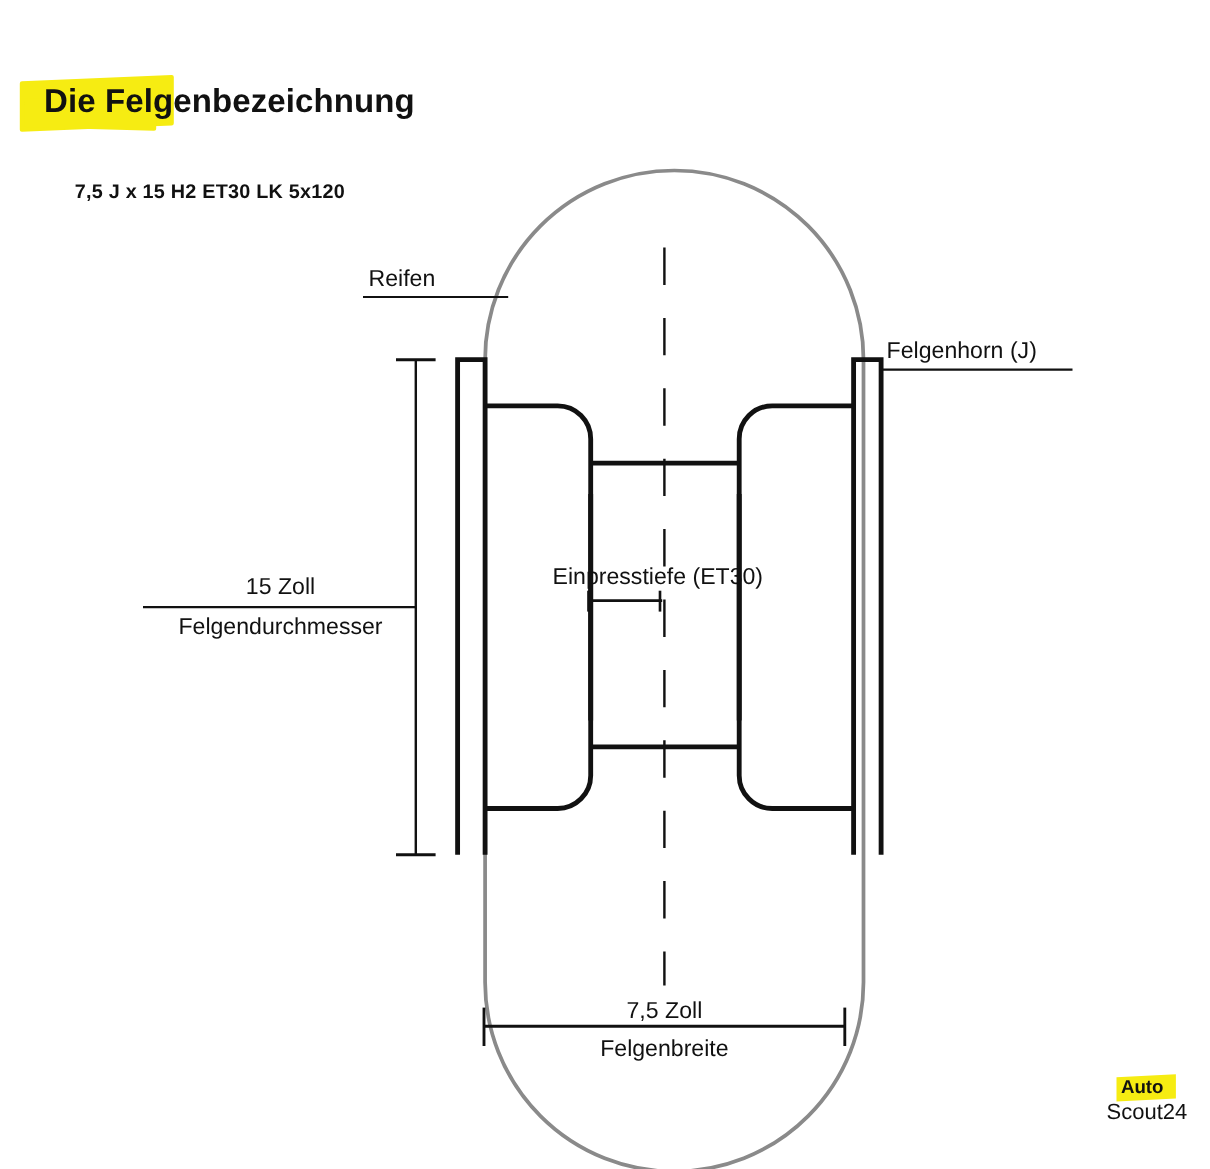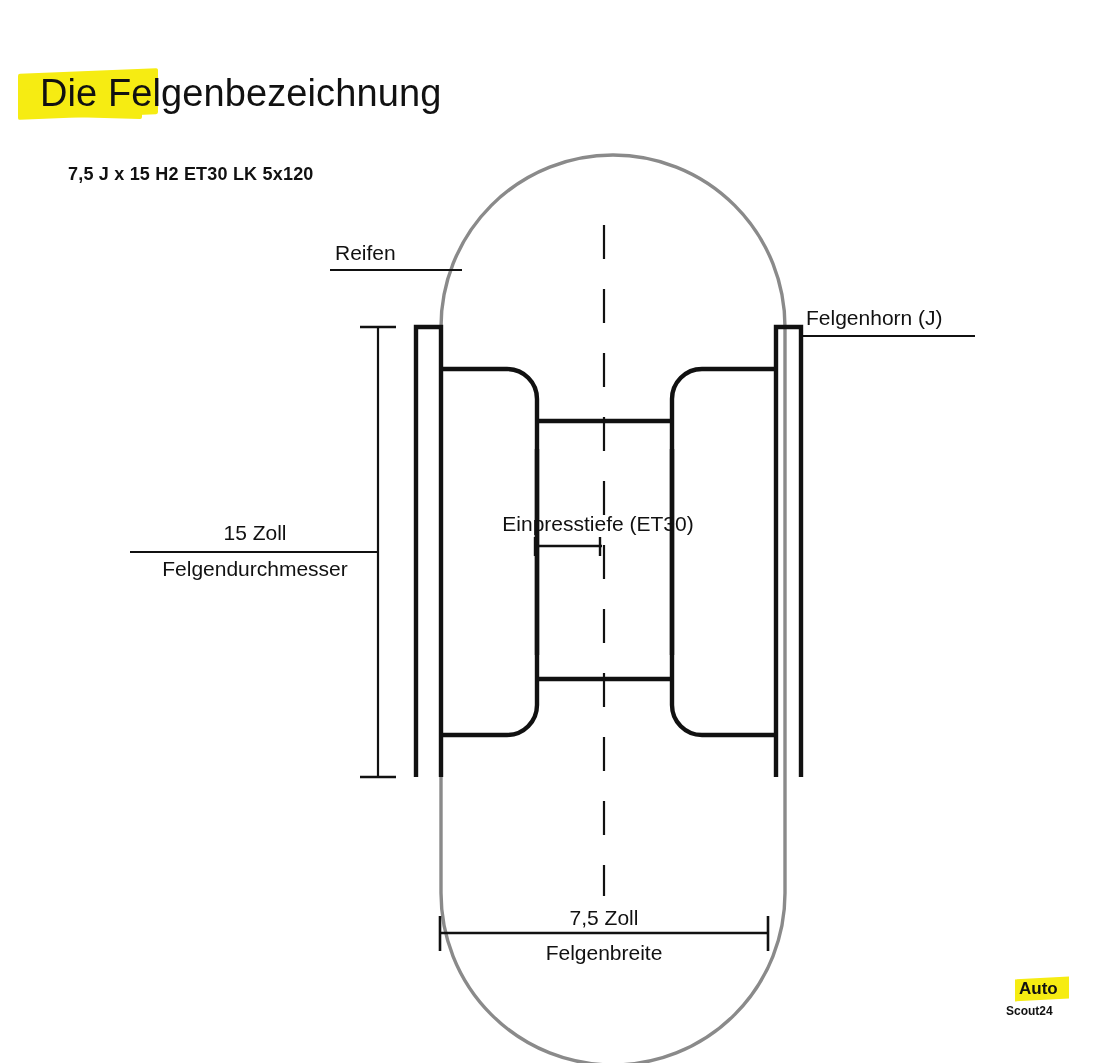--- a/index.html
+++ b/index.html
@@ -48,22 +48,22 @@
     left: 4px;
     top: 20px;
     width: 120px;
     height: 26px;
     background: #f6ec12;
     transform: skewY(4deg);
     border-radius: 2px;
   }
   #page-title {
     position: relative;
-    font-size: 38px;
-    font-weight: 400;
+    font-size: 30px;
+    font-weight: 700;
     letter-spacing: 0.1px;
     line-height: 46px;
     white-space: nowrap;
     color: #111111;
   }
 
   #spec-line {
     position: absolute;
     left: 68px;
     top: 164px;
@@ -116,22 +116,22 @@
     position: relative;
     font-size: 17px;
     font-weight: 700;
     line-height: 22px;
     color: #111111;
   }
   #wm-scout {
     position: absolute;
     left: -12px;
     top: 22px;
-    font-size: 12px;
-    font-weight: 700;
+    font-size: 20px;
+    font-weight: 400;
     line-height: 22px;
     color: #111111;
     white-space: nowrap;
   }
 </style>
 </head>
 <body>
 
 <div id="heading-block">
 

